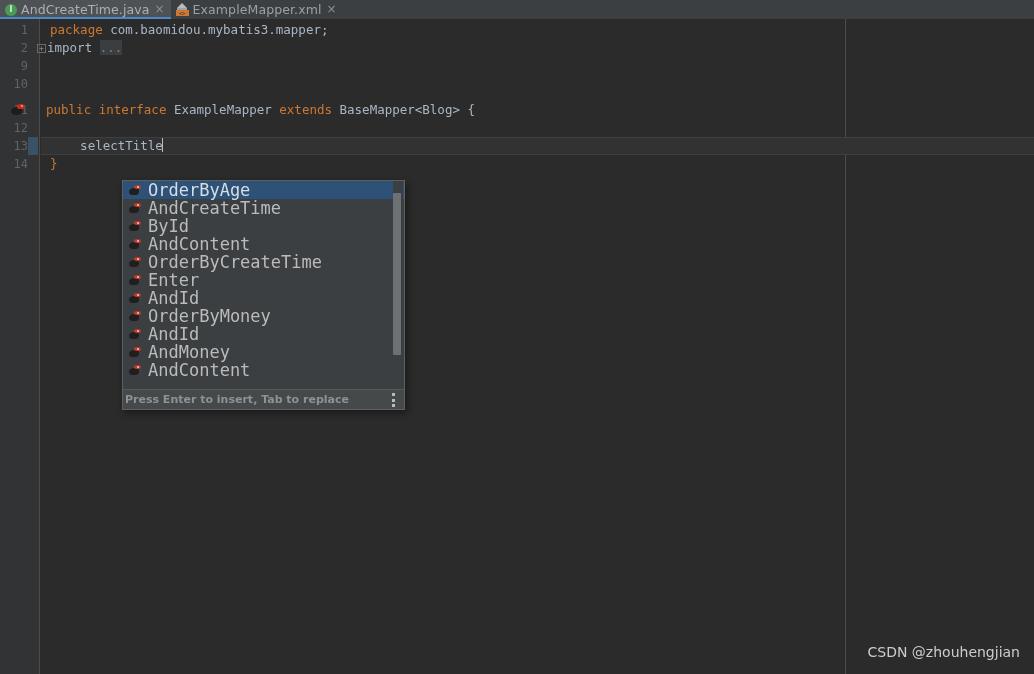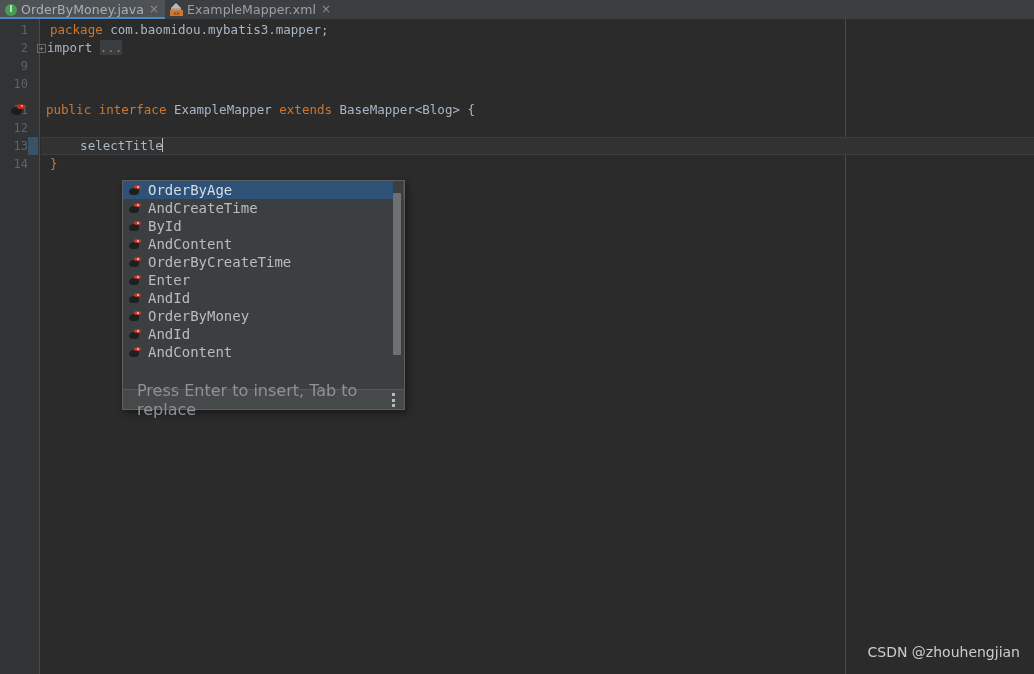--- a/index.html
+++ b/index.html
@@ -243,21 +243,21 @@
     width: 281px;
     height: 208px;
     overflow: hidden;
   }
   .popup-item {
     height: 18px;
     display: flex;
     align-items: center;
     padding-left: 6px;
     font-family: "DejaVu Sans Mono", monospace;
-    font-size: 14px;
+    font-size: 17px;
     color: #bbbbbb;
     box-sizing: border-box;
   }
   .popup-item.selected {
     background: #2d5177;
     color: #d6dde5;
   }
   .popup-item .pi-label { margin-left: 5px; }
 
   .icon-method {
@@ -306,23 +306,24 @@
     width: 281px;
     height: 20px;
     background: #46494a;
     border-top: 1px solid #555859;
     box-sizing: border-box;
     display: flex;
     align-items: center;
   }
   .popup-footer .hint {
     font-family: "DejaVu Sans", sans-serif;
-    font-size: 16px;
+    font-size: 11px;
     color: #8e9295;
-    padding-left: 14px;
+    padding-left: 2px;
+    font-weight: bold;
   }
   .popup-footer .kebab {
     position: absolute;
     right: 8px;
     top: 3px;
     width: 4px;
     height: 14px;
     display: flex;
     flex-direction: column;
     justify-content: space-between;
@@ -346,21 +347,21 @@
 </style>
 </head>
 <body>
 
 <div id="app">
 
   <div class="tabbar">
 
     <div class="tab active">
       <span class="icon-interface">I</span>
-      <span class="tab-label">OrderByMoney.java</span>
+      <span class="tab-label">AndCreateTime.java</span>
       <span class="tab-close">×</span>
     </div>
 
     <div class="tab">
       <span class="icon-xmlmapper">
         <span class="roof"></span>
         <span class="body"></span>
         <span class="codebox">&lt;&gt;</span>
       </span>
       <span class="tab-label">ExampleMapper.xml</span>
@@ -485,20 +486,28 @@
 
         <div class="popup-item">
           <span class="icon-method">
               <span class="m-wing"></span>
               <span class="m-head"></span>
               <span class="m-dot"></span>
             </span>
           <span class="pi-label">AndId</span>
         </div>
 
+        <div class="popup-item">
+          <span class="icon-method">
+              <span class="m-wing"></span>
+              <span class="m-head"></span>
+              <span class="m-dot"></span>
+            </span>
+          <span class="pi-label">AndMoney</span>
+        </div>
 
         <div class="popup-item">
           <span class="icon-method">
               <span class="m-wing"></span>
               <span class="m-head"></span>
               <span class="m-dot"></span>
             </span>
           <span class="pi-label">AndContent</span>
         </div>
 

